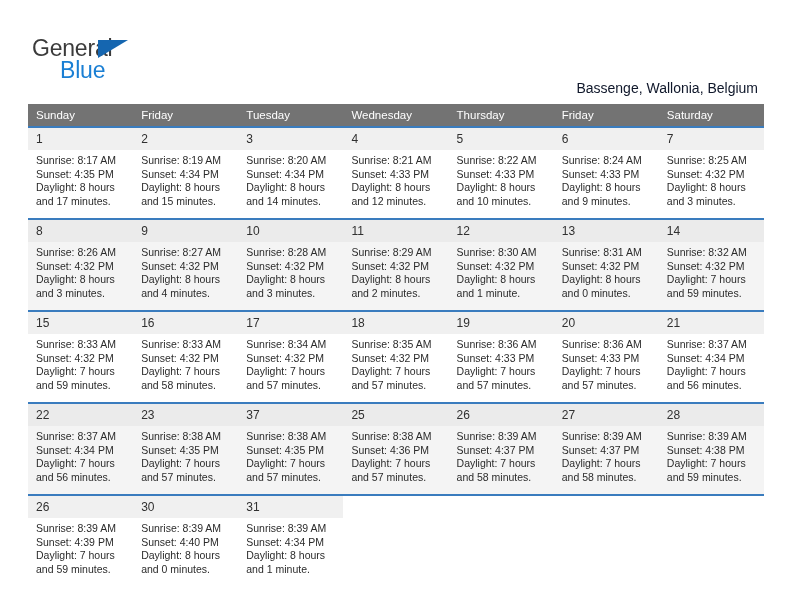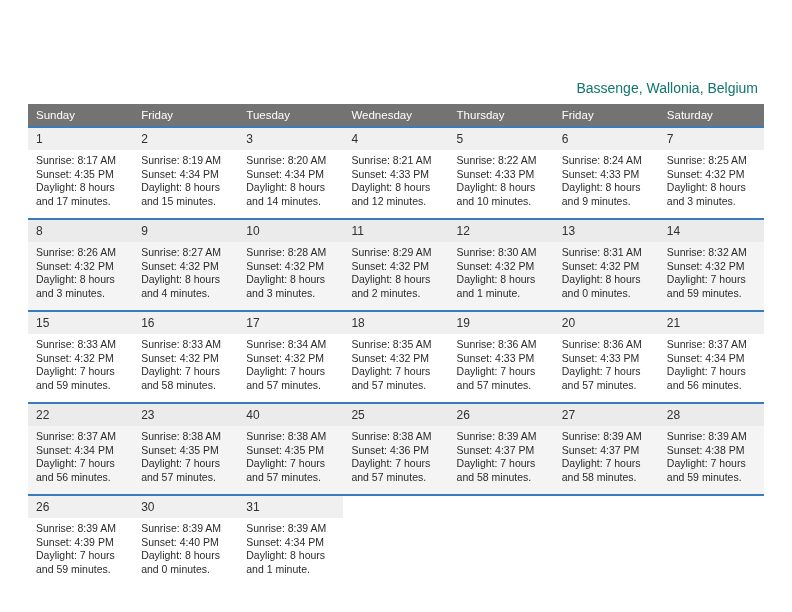--- a/index.html
+++ b/index.html
@@ -39,21 +39,21 @@
   }
   .title {
     position:absolute; right:34px; top:34px;
     font-size:29px; line-height:34px;
     color:#1d1d1d; font-weight:400;
     text-align:right; white-space:nowrap;
   }
   .subtitle {
     position:absolute; right:34px; top:80px;
     font-size:14px; line-height:16px;
-    color:#0f766e; text-align:right; white-space:nowrap;
+    color:#0f172a; text-align:right; white-space:nowrap;
   }
 
   
   .calendar {
     position:absolute; left:28px; top:104px;
     width:736px;
     border-collapse:collapse;
     table-layout:fixed;
   }
   .calendar col { width:105.14px; }
@@ -99,20 +99,25 @@
     white-space:nowrap;
   }
 </style>
 </head>
 <body>
 
 <div class="page">
 
   <div class="header">
 
+    <div class="logo">
+      <span class="logo-general">General</span>
+      <span class="logo-tri"></span>
+      <span class="logo-blue">Blue</span>
+    </div>
 
     <div class="subtitle">Bassenge, Wallonia, Belgium</div>
   </div>
 
   <table class="calendar">
     <colgroup>
       <col>
         <col>
         <col>
         <col>
@@ -387,21 +392,21 @@
               <div class="lines">
                 <div>Sunrise: 8:38 AM</div>
                 <div>Sunset: 4:35 PM</div>
                 <div>Daylight: 7 hours</div>
                 <div>and 57 minutes.</div>
               </div>
             </div>
           </td>
           <td>
             <div class="cell-inner">
-              <span class="daynum">40</span>
+              <span class="daynum">37</span>
               <div class="lines">
                 <div>Sunrise: 8:38 AM</div>
                 <div>Sunset: 4:35 PM</div>
                 <div>Daylight: 7 hours</div>
                 <div>and 57 minutes.</div>
               </div>
             </div>
           </td>
           <td>
             <div class="cell-inner">

